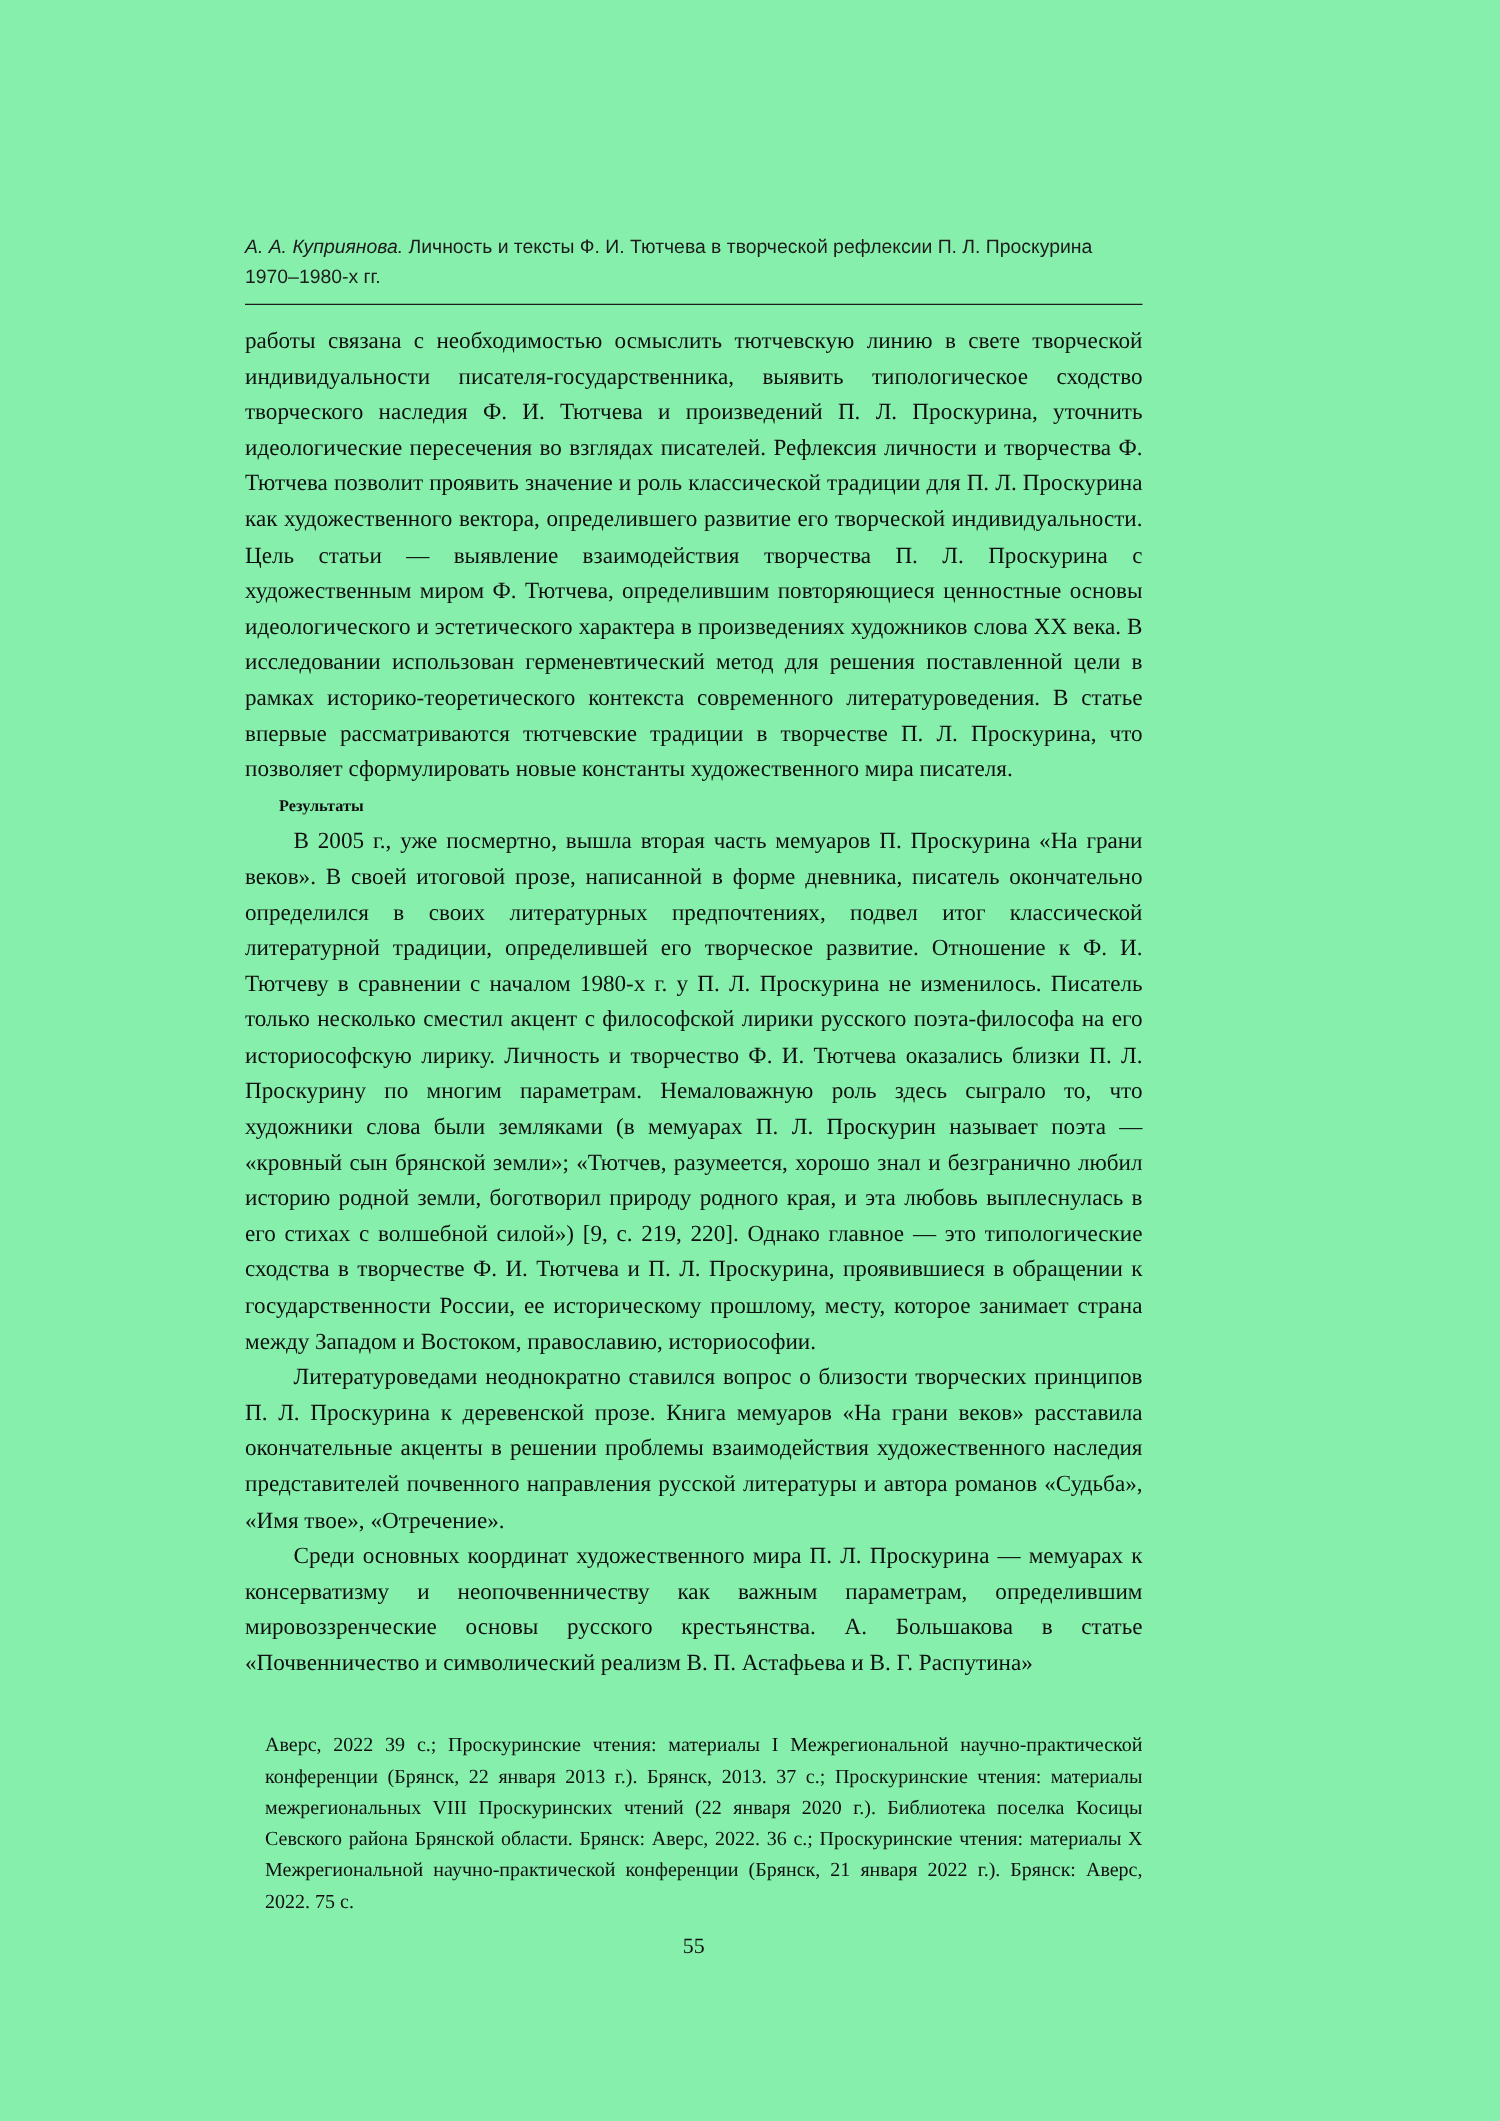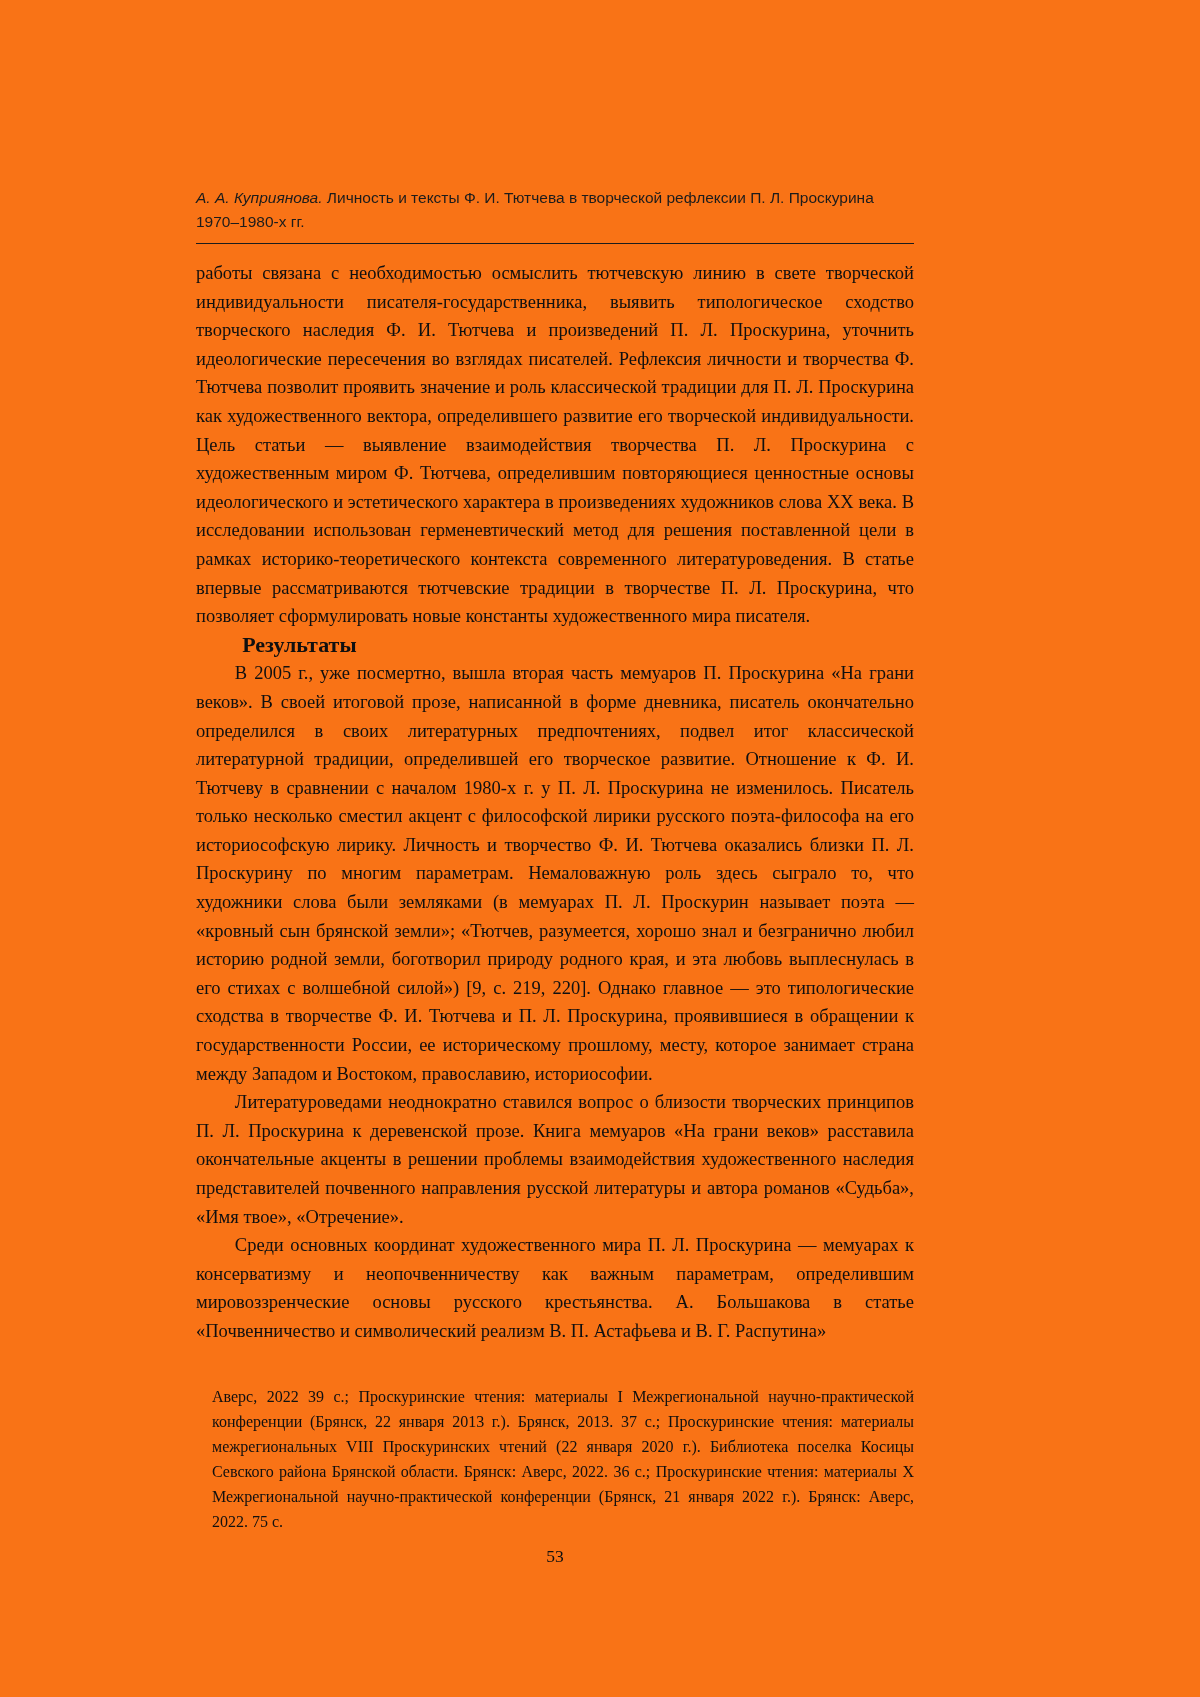--- a/index.html
+++ b/index.html
@@ -5,21 +5,21 @@
   html, body {
     margin: 0;
     padding: 0;
     background: #e8e8e8;
   }
   .page {
     position: relative;
     width: 1200px;
     height: 1697px;
     margin: 0 auto;
-    background: #f97316;
+    background: #86efac;
     color: #1a1a1a;
     overflow: hidden;
   }
   .content {
     position: absolute;
     left: 196px;
     top: 186px;
     width: 718px;
   }
   .running-head {
@@ -48,21 +48,21 @@
   }
   .body-text p {
     margin: 0;
     text-indent: 2.1em;
   }
   .body-text p.no-indent {
     text-indent: 0;
   }
   .section-heading {
     font-family: "Liberation Serif", serif;
-    font-size: 22px;
+    font-size: 13px;
     line-height: 28.6px;
     font-weight: bold;
     text-indent: 2.1em;
     margin: 0;
     color: #101010;
   }
   .footnote {
     margin-top: 38px;
     font-family: "Liberation Serif", serif;
     font-size: 16px;
@@ -101,16 +101,16 @@
       <p class="section-heading">Результаты</p>
       <p>В 2005 г., уже посмертно, вышла вторая часть мемуаров П. Проскурина «На грани веков». В своей итоговой прозе, написанной в форме дневника, писатель окончательно определился в своих литературных предпочтениях, подвел итог классической литературной традиции, определившей его творческое развитие. Отношение к Ф. И. Тютчеву в сравнении с началом 1980-х г. у П. Л. Проскурина не изменилось. Писатель только несколько сместил акцент с философской лирики русского поэта-философа на его историософскую лирику. Личность и творчество Ф. И. Тютчева оказались близки П. Л. Проскурину по многим параметрам. Немаловажную роль здесь сыграло то, что художники слова были земляками (в мемуарах П. Л. Проскурин называет поэта — «кровный сын брянской земли»; «Тютчев, разумеется, хорошо знал и безгранично любил историю родной земли, боготворил природу родного края, и эта любовь выплеснулась в его стихах с волшебной силой») [9, с. 219, 220]. Однако главное — это типологические сходства в творчестве Ф. И. Тютчева и П. Л. Проскурина, проявившиеся в обращении к государственности России, ее историческому прошлому, месту, которое занимает страна между Западом и Востоком, православию, историософии.</p>
       <p>Литературоведами неоднократно ставился вопрос о близости творческих принципов П. Л. Проскурина к деревенской прозе. Книга мемуаров «На грани веков» расставила окончательные акценты в решении проблемы взаимодействия художественного наследия представителей почвенного направления русской литературы и автора романов «Судьба», «Имя твое», «Отречение».</p>
       <p>Среди основных координат художественного мира П. Л. Проскурина — мемуарах к консерватизму и неопочвенничеству как важным параметрам, определившим мировоззренческие основы русского крестьянства. А. Большакова в статье «Почвенничество и символический реализм В. П. Астафьева и В. Г. Распутина»</p>
     </div>
 
     <div class="footnote">
       <p>Аверс, 2022 39 с.; Проскуринские чтения: материалы I Межрегиональной научно-практической конференции (Брянск, 22 января 2013 г.). Брянск, 2013. 37 с.; Проскуринские чтения: материалы межрегиональных VIII Проскуринских чтений (22 января 2020 г.). Библиотека поселка Косицы Севского района Брянской области. Брянск: Аверс, 2022. 36 с.; Проскуринские чтения: материалы X Межрегиональной научно-практической конференции (Брянск, 21 января 2022 г.). Брянск: Аверс, 2022. 75 с.</p>
     </div>
 
-    <div class="page-number">53</div>
+    <div class="page-number">55</div>
 
   </div>
 </div>
 
 </body></html>

